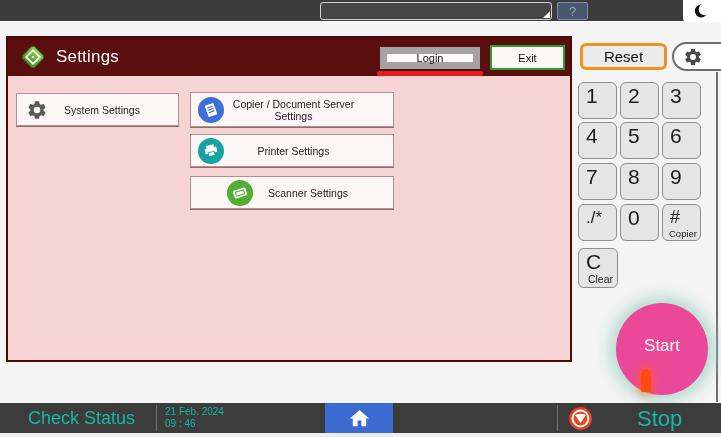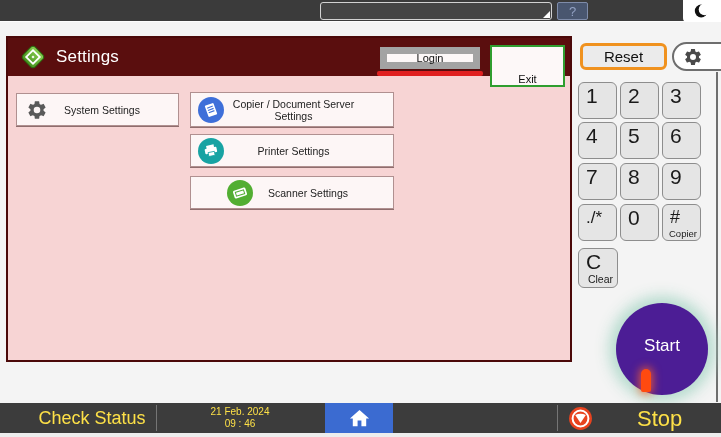--- a/index.html
+++ b/index.html
@@ -15,46 +15,46 @@
   #moon-btn{left:683px;top:0;width:38px;height:22px;background:#fff;border-radius:0 0 0 4px;display:flex;align-items:center;justify-content:center;}
 
   
   #panel{left:6px;top:36px;width:566px;height:326px;border:2px solid #4b0909;background:#f7d4d4;}
   #panel-header{left:0;top:0;width:562px;height:38px;background:#5a0e0e;display:flex;align-items:center;}
   #app-icon{margin-left:12px;}
   #app-title{color:#fff;font-size:17px;margin-left:10px;letter-spacing:.2px;}
   .hdr-btn{position:absolute;display:flex;align-items:center;justify-content:center;font-size:11px;color:#111;background:#fdf8f8;}
   #login-btn{left:372px;top:9px;width:100px;height:22px;border:7px solid #a3a3a3;}
   #login-underline{left:369px;top:33px;width:106px;height:5px;background:#e02020;border-radius:2px;}
-  #exit-btn{left:482px;top:7px;width:75px;height:42px;border:2px solid #2f9e2f;align-items:flex-end;}
+  #exit-btn{left:482px;top:7px;width:75px;height:25px;border:2px solid #2f9e2f;}
 
   .menu-btn{position:absolute;background:#fdf6f6;border:1px solid #b09090;box-shadow:0 1px 0 #8f6d6d;display:flex;align-items:center;font-size:10.5px;color:#222;}
   .menu-btn .lbl{flex:1;text-align:center;line-height:12px;}
   .round-icon{width:26px;height:26px;border-radius:50%;margin-left:7px;flex:none;display:flex;align-items:center;justify-content:center;}
   #btn-system{left:8px;top:55px;width:163px;height:33px;}
   #btn-copier{left:182px;top:54px;width:204px;height:35px;}
   #btn-printer{left:182px;top:96px;width:204px;height:33px;}
   #btn-scanner{left:182px;top:138px;width:204px;height:33px;padding-left:29px;}
   #btn-maint{left:394px;top:229px;width:166px;height:33px;}
 
   
   #edge-line{left:716px;top:72px;width:2px;height:330px;background:#6e6e6e;}
   #reset-btn{left:580px;top:43px;width:87px;height:27px;background:#ebebeb;border:3px solid #f0921f;border-radius:6px;display:flex;align-items:center;justify-content:center;font-size:15px;color:#111;}
   #gear-pill{left:672px;top:42px;width:52px;height:29px;background:#fff;border:2px solid #6e6e6e;border-radius:15px 0 0 15px;display:flex;align-items:center;padding-left:9px;}
   .key{position:absolute;width:39px;height:37px;background:#e5e5e5;border:1.5px solid #8d8d8d;border-radius:6px;color:#1a1a1a;}
   .key .num{display:block;padding:1px 0 0 7px;font-size:21px;line-height:23px;}
   .key .sub{position:absolute;right:3px;bottom:1px;font-size:9.5px;}
   #key-clear{width:40px;height:40px;}
   #key-clear .sub{font-size:10.5px;right:4px;bottom:2px;}
-  #start-btn{left:616px;top:303px;width:92px;height:92px;border-radius:50%;background:#4c1d95;box-shadow:0 0 14px 7px rgba(171,215,200,.85);display:flex;align-items:center;justify-content:center;}
+  #start-btn{left:616px;top:303px;width:92px;height:92px;border-radius:50%;background:#ec4899;box-shadow:0 0 14px 7px rgba(171,215,200,.85);display:flex;align-items:center;justify-content:center;}
   #start-label{color:#fff;font-size:17px;margin-top:-6px;}
   #start-indicator{left:641px;top:369px;width:10px;height:23px;background:#ff4a10;border-radius:5px 5px 2px 2px;box-shadow:0 0 8px 2px rgba(255,96,40,.75);}
 
   
-  #bottombar{left:0;top:403px;width:721px;height:30px;background:#3c3c3c;display:flex;align-items:center;color:#fde047;text-align:center;}
+  #bottombar{left:0;top:403px;width:721px;height:30px;background:#3c3c3c;display:flex;align-items:center;color:#14b8a6;}
   #check-status{margin-left:28px;font-size:18px;width:128px;}
   .vdiv{width:1px;height:26px;background:#757575;flex:none;}
   #datetime{margin-left:8px;font-size:10px;line-height:12px;width:150px;}
   #home-btn{position:absolute;left:325px;top:0;width:68px;height:30px;background:#3b6bd1;display:flex;align-items:center;justify-content:center;}
   #stop-div{position:absolute;left:557px;top:2px;}
   #stop-icon{position:absolute;left:568px;top:3px;}
   #stop-label{position:absolute;left:637px;top:3px;font-size:22px;}
   #bottom-strip{left:0;top:433px;width:721px;height:4px;background:#ededed;}
 </style>
 </head>

